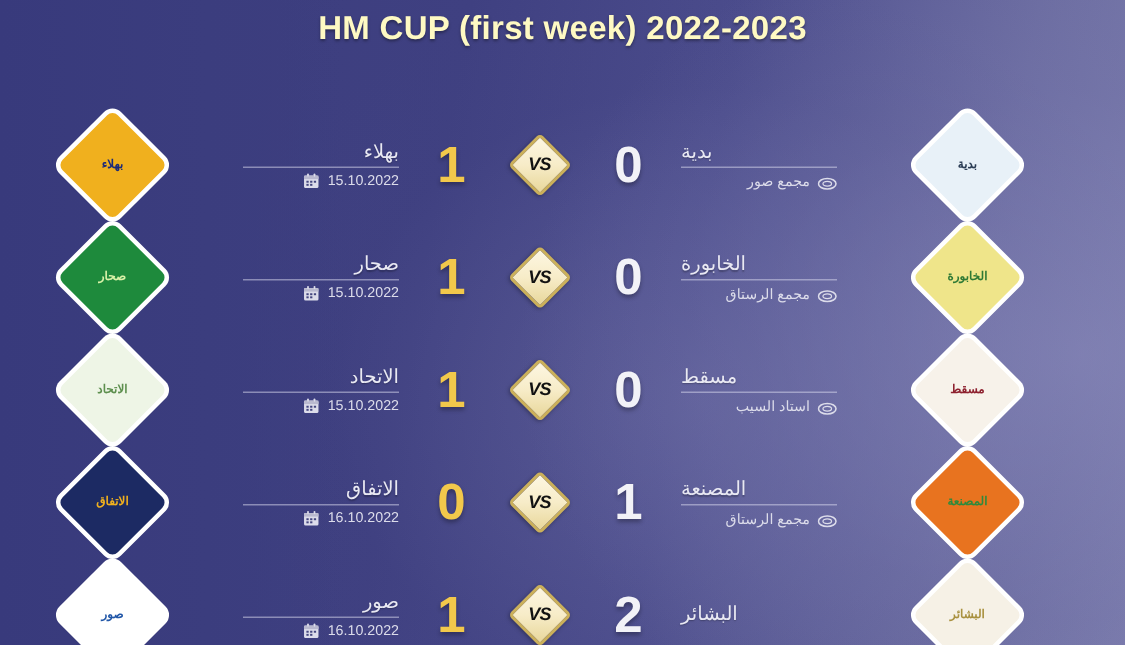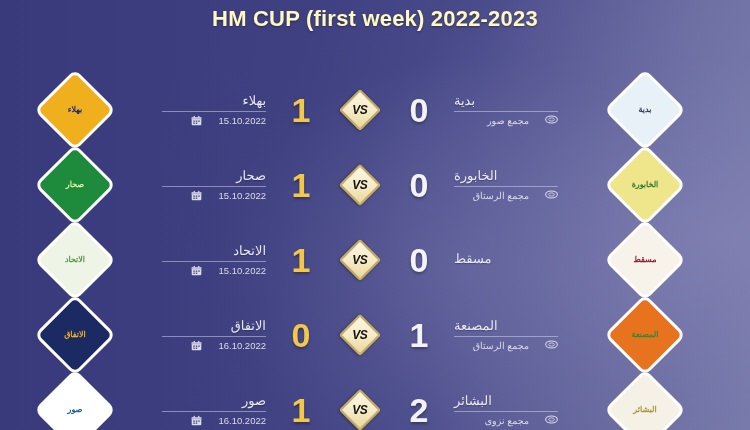--- a/index.html
+++ b/index.html
@@ -71,21 +71,21 @@
   }
   .team.away{ align-items:flex-start; padding-right:0; padding-left:4px; }
   .team-name{
     color:#e9e9f3; font-size:13px; direction:rtl;
     margin-bottom:3px; white-space:nowrap;
     text-shadow:0 1px 1px rgba(0,0,0,0.25);
   }
   .meta{
     border-top:1px solid rgba(220,220,240,0.5);
     padding-top:3px;
-    display:flex; align-items:flex-start; gap:16px;
+    display:flex; align-items:flex-end; gap:5px;
     min-width:104px;
     justify-content:flex-end;
   }
   .team.away .meta{ justify-content:flex-start; flex-direction:row-reverse; min-width:104px;}
   .meta-text{
     color:#dcdcea; font-size:9.5px; direction:rtl; white-space:nowrap;
   }
   
   .ico{ display:inline-block; flex:0 0 auto; }
   .cal-ico{ width:11px; height:11px; }
@@ -251,20 +251,27 @@
       </div>
       <div class="score win">1</div>
       <div class="vs-wrap">
         <div class="vs">
           <span>VS</span>
         </div>
       </div>
       <div class="score lose">0</div>
       <div class="team away">
         <div class="team-name">مسقط</div>
+        <div class="meta">
+          <svg class="ico stad-ico" viewBox="0 0 20 13">
+            <ellipse cx="10" cy="6.5" rx="9" ry="5.4" fill="none" stroke="#dcdcea" stroke-width="1.6"></ellipse>
+            <ellipse cx="10" cy="6.5" rx="4.4" ry="2.4" fill="none" stroke="#dcdcea" stroke-width="1.3"></ellipse>
+          </svg>
+          <span class="meta-text">استاد السيب</span>
+        </div>
       </div>
       <div class="logo-cell right">
         <div class="diamond" style="background:#f7f2ea;box-shadow:0 0 0 3px #ffffff,0 1px 3px rgba(0,0,0,0.35);">
           <div class="inner" style="color:#8e2230;">
             <div class="crest-badge" style="color:#8e2230;">مسقط</div>
           </div>
         </div>
       </div>
     </div>
     <div class="row">
@@ -344,27 +351,20 @@
       </div>
       <div class="score win">1</div>
       <div class="vs-wrap">
         <div class="vs">
           <span>VS</span>
         </div>
       </div>
       <div class="score lose">2</div>
       <div class="team away">
         <div class="team-name">البشائر</div>
-        <div class="meta">
-          <svg class="ico stad-ico" viewBox="0 0 20 13">
-            <ellipse cx="10" cy="6.5" rx="9" ry="5.4" fill="none" stroke="#dcdcea" stroke-width="1.6"></ellipse>
-            <ellipse cx="10" cy="6.5" rx="4.4" ry="2.4" fill="none" stroke="#dcdcea" stroke-width="1.3"></ellipse>
-          </svg>
-          <span class="meta-text">مجمع نزوى</span>
-        </div>
       </div>
       <div class="logo-cell right">
         <div class="diamond" style="background:#f6f1e6;box-shadow:0 0 0 3px #ffffff,0 1px 3px rgba(0,0,0,0.35);">
           <div class="inner" style="color:#a9913f;">
             <div class="crest-badge" style="color:#a9913f;">البشائر</div>
           </div>
         </div>
       </div>
     </div>
   </div>

